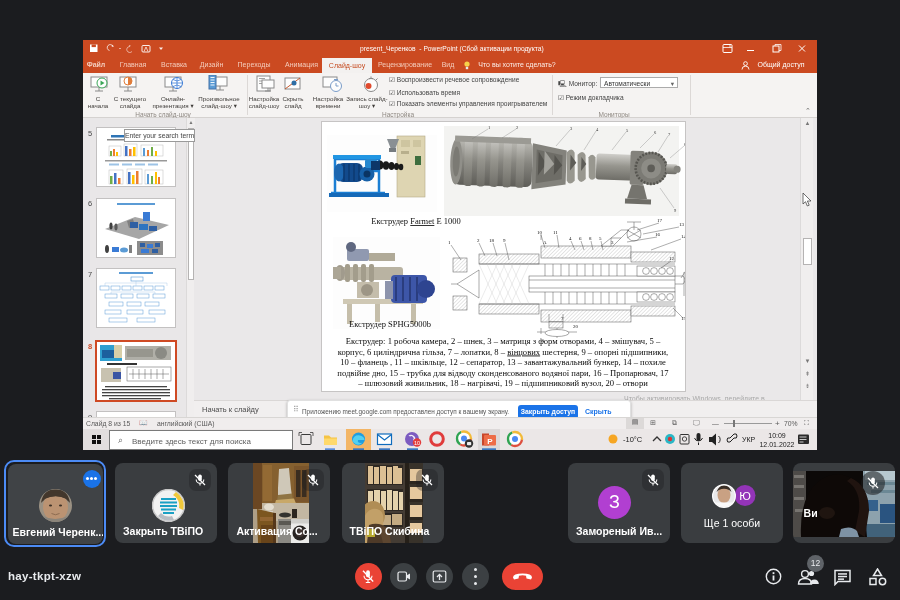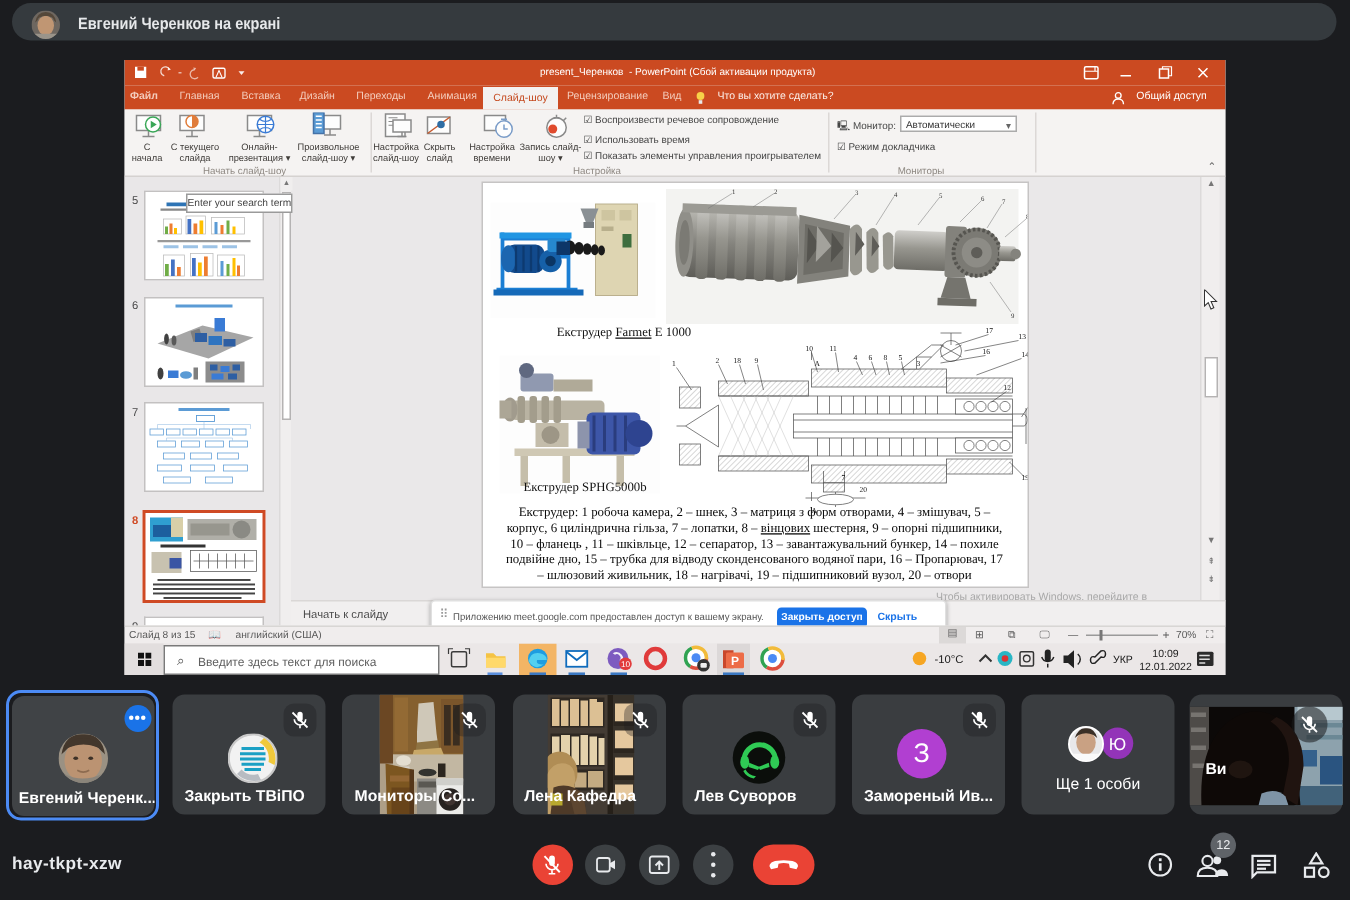--- a/index.html
+++ b/index.html
@@ -40,37 +40,20 @@
   .micwrap { position:absolute; top:6px; right:6px; width:22px; height:22px; border-radius:7px; background:rgba(28,29,32,.35); }
 
   
   .cbtn { position:absolute; top:563px; width:27px; height:27px; border-radius:50%; background:#3c4043; }
   .red { background:#ea4335; }
 </style>
 </head>
 <body>
 <div id="stage">
 
-  <div id="toppill" class="abs">
-    <svg class="abs" style="left:13px;top:5px" width="19" height="19" viewBox="0 0 19 19">
-      <defs>
-          <clipPath id="avc">
-            <circle cx="9.5" cy="9.5" r="9.5"></circle>
-          </clipPath>
-        </defs>
-      <g clip-path="url(#avc)">
-        <rect width="19" height="19" fill="#6e6760"></rect>
-        <ellipse cx="9.5" cy="10" rx="5.5" ry="6.5" fill="#c09673"></ellipse>
-        <path d="M2.5 8 Q3.5 1 9.5 1 Q15.5 1 16.5 8 L15 6.5 Q14.5 3.5 9.5 3.5 Q4.5 3.5 4 6.5 Z" fill="#55483a"></path>
-        <path d="M2.5 8 Q4 3 9.5 2.5 Q15 3 16.5 8 L14 4.5 Q9.5 2.5 5 4.5 Z" fill="#55483a"></path>
-        <rect x="1" y="15.5" width="17" height="4" fill="#9a948a"></rect>
-      </g>
-    </svg>
-    <div class="name">Евгений Черенков на екрані</div>
-  </div>
 
   <div id="screen" class="abs">
     <div id="titlebar" class="abs">
       <svg class="abs" style="left:6px;top:3px" width="90" height="11" viewBox="0 0 90 11">
         <g stroke="#fff" fill="none" stroke-width=".9">
           <rect x="1" y="1.5" width="7.5" height="7.5" fill="#fff" stroke="none"></rect>
           <rect x="2.6" y="1.5" width="4.3" height="2.6" fill="#cb4a21" stroke="none"></rect>
           <path d="M20.5 7.5 a3 3 0 1 1 3.5 -4" opacity=".8"></path>
           <path d="M23.2 1.8 l1.8 1.5 -2.3 .7z" fill="#fff" stroke="none" opacity=".8"></path>
           <path d="M30 5.5 h2" opacity=".6"></path>
@@ -803,21 +786,21 @@
       </div>
       <div class="micwrap">
           <svg style="position:absolute;left:4px;top:4px" width="14" height="14" viewBox="0 0 14 14">
             <g stroke="#fff" fill="#fff">
               <rect x="5.2" y="1.5" width="3.6" height="6.5" rx="1.8" stroke="none"></rect>
               <path d="M3.2 6.5 a3.8 3.8 0 0 0 7.6 0 M7 10.5 v2" fill="none" stroke-width="1.1"></path>
               <line x1="2" y1="2" x2="12" y2="12" stroke-width="1.2"></line>
             </g>
           </svg>
         </div>
-      <div class="tlabel">Мониторы Со...</div>
+      <div class="tlabel">Активация Со...</div>
     </div>
 
     <div class="tile" style="left:341.5px">
       <div class="abs" style="left:23.5px;top:0;width:58px;height:80px;overflow:hidden">
         <svg width="58" height="80" viewBox="0 0 58 80">
           <rect width="58" height="80" fill="#4a433c"></rect>
           <g>
             <rect x="0" y="0" width="40" height="80" fill="#443c34"></rect>
             <rect x="2" y="2" width="36" height="20" fill="#2e2822"></rect>
             <rect x="2" y="26" width="36" height="22" fill="#2e2822"></rect>
@@ -868,44 +851,23 @@
       </div>
       <div class="micwrap">
           <svg style="position:absolute;left:4px;top:4px" width="14" height="14" viewBox="0 0 14 14">
             <g stroke="#fff" fill="#fff">
               <rect x="5.2" y="1.5" width="3.6" height="6.5" rx="1.8" stroke="none"></rect>
               <path d="M3.2 6.5 a3.8 3.8 0 0 0 7.6 0 M7 10.5 v2" fill="none" stroke-width="1.1"></path>
               <line x1="2" y1="2" x2="12" y2="12" stroke-width="1.2"></line>
             </g>
           </svg>
         </div>
-      <div class="tlabel">Лена Кафедра</div>
-    </div>
-
-    <div class="tile" style="left:455px">
-      <svg class="abs" style="left:33px;top:24px" width="36" height="36" viewBox="0 0 36 36">
-        <circle cx="18" cy="18" r="17.5" fill="#0b0e0b"></circle>
-        <path d="M8 20 a10.5 10.5 0 0 1 21 0" fill="none" stroke="#2fca55" stroke-width="3.4"></path>
-        <ellipse cx="8.5" cy="21" rx="3" ry="4.5" fill="#2fca55"></ellipse>
-        <ellipse cx="28.5" cy="21" rx="3" ry="4.5" fill="#2fca55"></ellipse>
-        <path d="M11.5 21.5 l7 2.8 -1.2 2 -6.3 -2z" fill="#2fca55"></path>
-        <path d="M24.5 21.5 l-7 2.8 1.2 2 6.3 -2z" fill="#2fca55"></path>
-        <path d="M9 26 q2 4 7 4.5 l-1.5 1.5 q-5 -1 -7 -5z" fill="#2fca55"></path>
-      </svg>
-      <div class="micwrap">
-          <svg style="position:absolute;left:4px;top:4px" width="14" height="14" viewBox="0 0 14 14">
-            <g stroke="#fff" fill="#fff">
-              <rect x="5.2" y="1.5" width="3.6" height="6.5" rx="1.8" stroke="none"></rect>
-              <path d="M3.2 6.5 a3.8 3.8 0 0 0 7.6 0 M7 10.5 v2" fill="none" stroke-width="1.1"></path>
-              <line x1="2" y1="2" x2="12" y2="12" stroke-width="1.2"></line>
-            </g>
-          </svg>
-        </div>
-      <div class="tlabel">Лев Суворов</div>
-    </div>
+      <div class="tlabel">ТВіПО Скибина</div>
+    </div>
+
 
     <div class="tile" style="left:568px">
       <div class="abs" style="left:30px;top:23px;width:33px;height:33px;border-radius:50%;background:#b13fd1;color:#fff;font-size:18px;text-align:center;line-height:33px;font-family:'Liberation Sans'">З</div>
       <div class="micwrap">
           <svg style="position:absolute;left:4px;top:4px" width="14" height="14" viewBox="0 0 14 14">
             <g stroke="#fff" fill="#fff">
               <rect x="5.2" y="1.5" width="3.6" height="6.5" rx="1.8" stroke="none"></rect>
               <path d="M3.2 6.5 a3.8 3.8 0 0 0 7.6 0 M7 10.5 v2" fill="none" stroke-width="1.1"></path>
               <line x1="2" y1="2" x2="12" y2="12" stroke-width="1.2"></line>
             </g>

